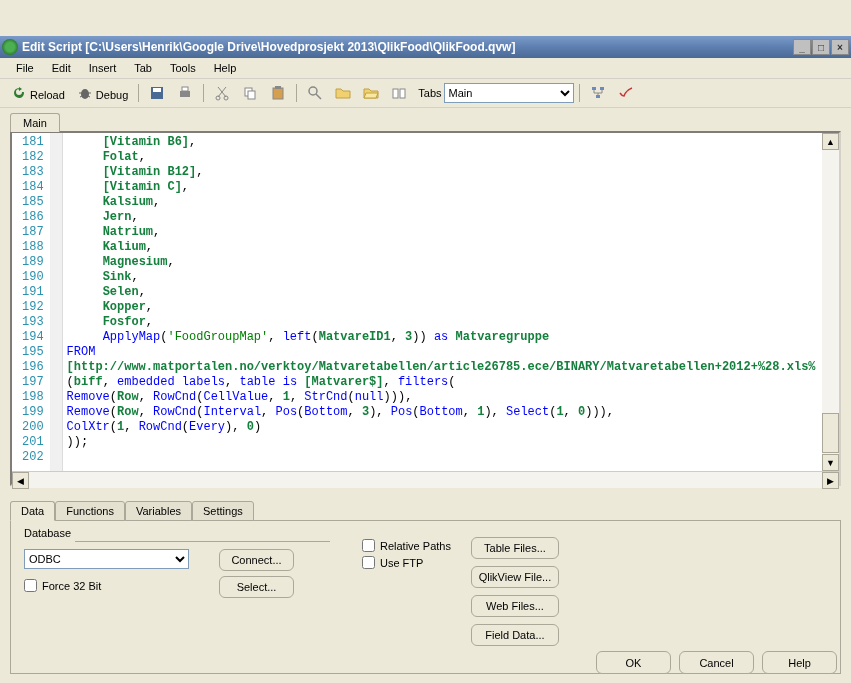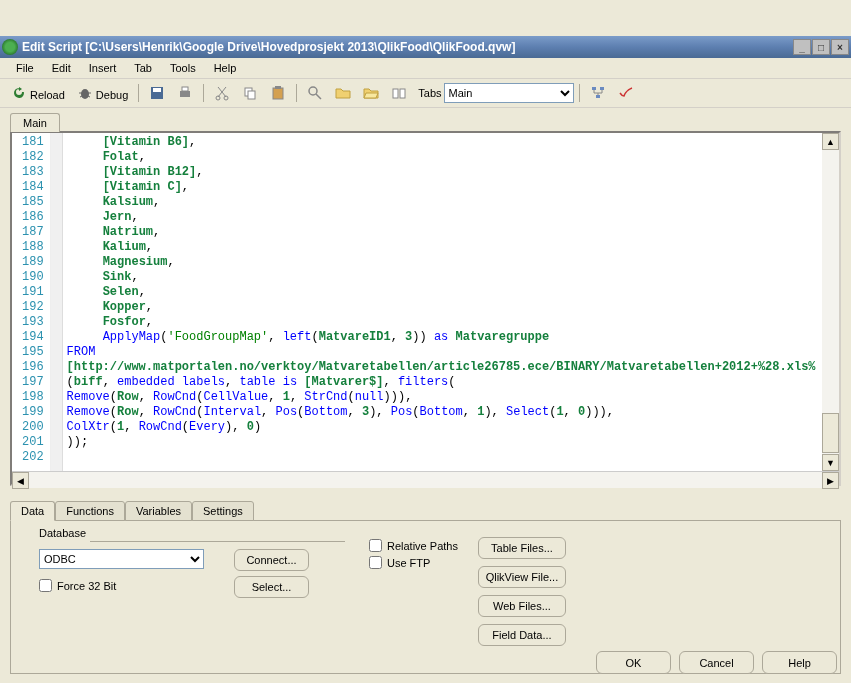--- a/index.html
+++ b/index.html
@@ -45,21 +45,21 @@
 .tok-black { color: #000; }
 .tok-red { color: #15803d; font-weight: bold; }
 .tok-blue { color: #0000ff; }
 .tok-green { color: #008000; }
 
 
 .bottom-panel { margin: 14px 10px 8px 10px; }
 .bottom-tabs { display: flex; position: relative; top: 1px; z-index: 2; }
 .btab { background: #ece9d8; border: 1px solid #aca899; border-bottom: 1px solid #ece9d8; padding: 3px 10px; border-radius: 3px 3px 0 0; cursor: pointer; font-size: 11px; }
 .btab.inactive { background: #e4e1d0; border-bottom: 1px solid #aca899; }
-.bottom-content { border: 1px solid #aca899; padding: 10px 8px 16px 24px; background: #ece9d8; display: flex; gap: 20px; }
+.bottom-content { border: 1px solid #aca899; padding: 10px 8px 16px 9px; background: #ece9d8; display: flex; gap: 28px; }
 .fieldset { position: relative; }
 .fieldset-label { position: relative; top: -4px; background: #ece9d8; padding: 0 4px; font-size: 11px; }
 .fieldset-line { border-top: 1px solid #aca899; flex: 1; position: relative; top: 4px; }
 .fieldset-header { display: flex; align-items: center; }
 .fs-body { padding: 6px 4px; }
 .db-select { width: 165px; height: 20px; font-size: 11px; border: 1px solid #7f9db9; background: #fff; }
 .chk { display: flex; align-items: center; gap: 5px; margin-top: 10px; }
 .chk input { cursor: pointer; }
 .btn { width: 75px; height: 22px; background: #ece9d8; border: 1px solid #aca899; border-radius: 6px; cursor: pointer; font-size: 11px; margin-bottom: 5px; }
 .btn-col { display: flex; flex-direction: column; gap: 0px; }

